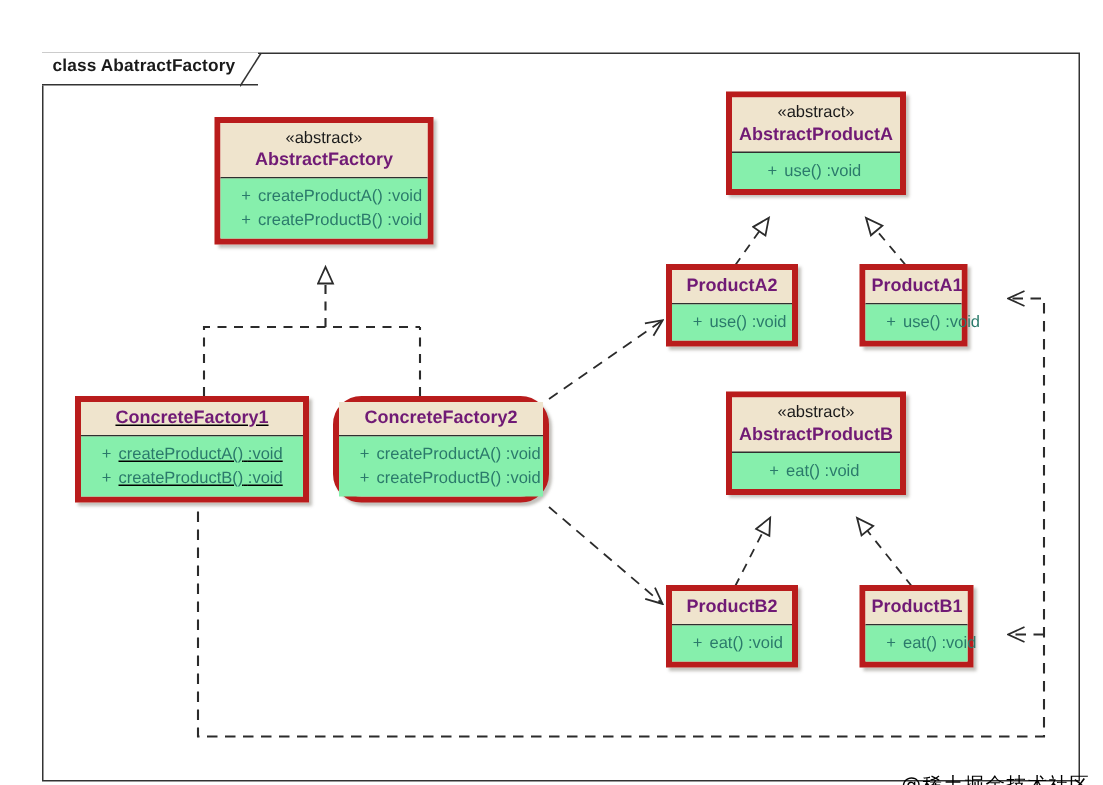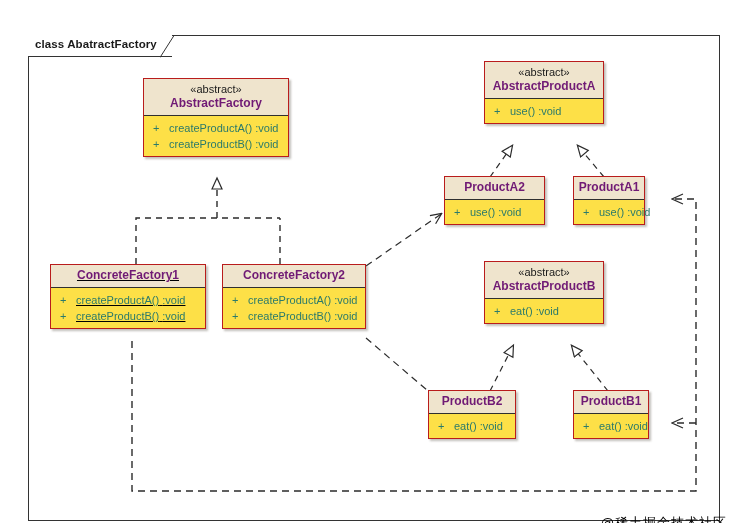--- a/index.html
+++ b/index.html
@@ -58,21 +58,21 @@
     font-weight: bold;
     color: #1a1a1a;
     white-space: nowrap;
     letter-spacing: 0.1px;
   }
 
   
   .uml-class {
     position: absolute;
     box-sizing: border-box;
-    border: 1px solid #b91c1c;
+    border: 4px solid #b91c1c;
     background: #fbf7ec;
     box-shadow: 2px 2px 2px rgba(120,115,105,0.45);
   }
   .uml-head {
     background: #efe4cd;
     border-bottom: 1px solid #2f2f2f;
     text-align: center;
     padding: 3px 4px 4px 4px;
     box-sizing: border-box;
   }
@@ -86,21 +86,22 @@
   .cname {
     display: block;
     font-size: 12px;
     font-weight: bold;
     color: #701a75;
     line-height: 15px;
     white-space: nowrap;
   }
   .uml-body {
     padding: 4px 16px 4px 0;
-    background: #fde047;
+    background: #86efac;
+    text-align: center;
   }
   .member {
     display: block;
     font-size: 11px;
     line-height: 16px;
     white-space: nowrap;
     padding-left: 9px;
     color: #2b7a6b;
   }
   .member .vis {
@@ -196,21 +197,21 @@
   <div class="uml-class" style="left:484px; top:47px; width:120px;">
     <div class="uml-head">
       <span class="stereo">«abstract»</span>
       <span class="cname">AbstractProductA</span>
     </div>
     <div class="uml-body">
       <span class="member"><span class="vis">+</span><span class="mname">use()</span>&nbsp;<span class="mtype">:void</span></span>
     </div>
   </div>
 
-  <div class="uml-class" style="left:444px; top:162px; width:101px;">
+  <div class="uml-class" style="left:444px; top:162px; width:88px;">
     <div class="uml-head">
       <span class="cname">ProductA2</span>
     </div>
     <div class="uml-body">
       <span class="member"><span class="vis">+</span><span class="mname">use()</span>&nbsp;<span class="mtype">:void</span></span>
     </div>
   </div>
 
   <div class="uml-class" style="left:573px; top:162px; width:72px;">
     <div class="uml-head">
@@ -224,41 +225,41 @@
   <div class="uml-class" style="left:50px; top:250px; width:156px;text-decoration:underline;">
     <div class="uml-head">
       <span class="cname">ConcreteFactory1</span>
     </div>
     <div class="uml-body">
       <span class="member"><span class="vis">+</span><span class="mname">createProductA()</span>&nbsp;<span class="mtype">:void</span></span>
       <span class="member"><span class="vis">+</span><span class="mname">createProductB()</span>&nbsp;<span class="mtype">:void</span></span>
     </div>
   </div>
 
-  <div class="uml-class" style="left:222px; top:250px; width:144px;">
+  <div class="uml-class" style="left:222px; top:250px; width:144px;border-radius:19px;">
     <div class="uml-head">
       <span class="cname">ConcreteFactory2</span>
     </div>
     <div class="uml-body">
       <span class="member"><span class="vis">+</span><span class="mname">createProductA()</span>&nbsp;<span class="mtype">:void</span></span>
       <span class="member"><span class="vis">+</span><span class="mname">createProductB()</span>&nbsp;<span class="mtype">:void</span></span>
     </div>
   </div>
 
   <div class="uml-class" style="left:484px; top:247px; width:120px;">
     <div class="uml-head">
       <span class="stereo">«abstract»</span>
       <span class="cname">AbstractProductB</span>
     </div>
     <div class="uml-body">
       <span class="member"><span class="vis">+</span><span class="mname">eat()</span>&nbsp;<span class="mtype">:void</span></span>
     </div>
   </div>
 
-  <div class="uml-class" style="left:428px; top:376px; width:88px;">
+  <div class="uml-class" style="left:444px; top:376px; width:88px;">
     <div class="uml-head">
       <span class="cname">ProductB2</span>
     </div>
     <div class="uml-body">
       <span class="member"><span class="vis">+</span><span class="mname">eat()</span>&nbsp;<span class="mtype">:void</span></span>
     </div>
   </div>
 
   <div class="uml-class" style="left:573px; top:376px; width:76px;">
     <div class="uml-head">

